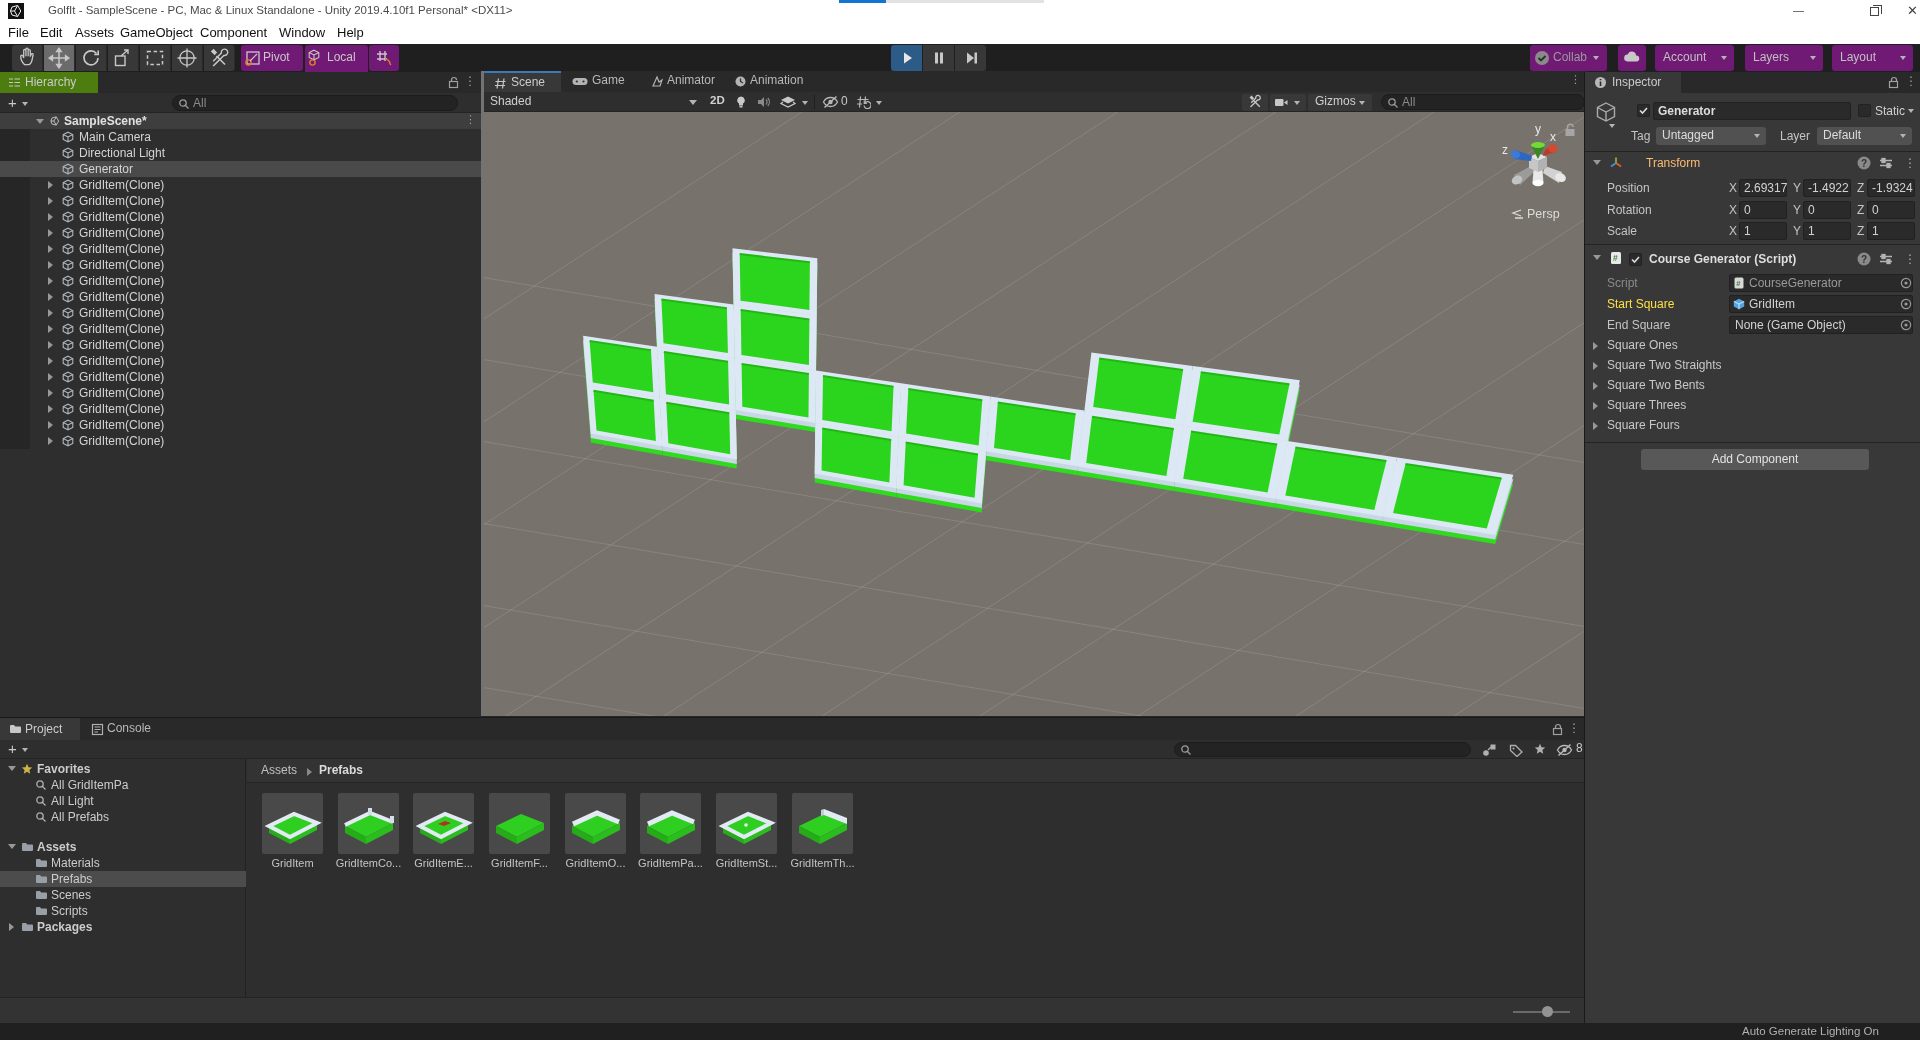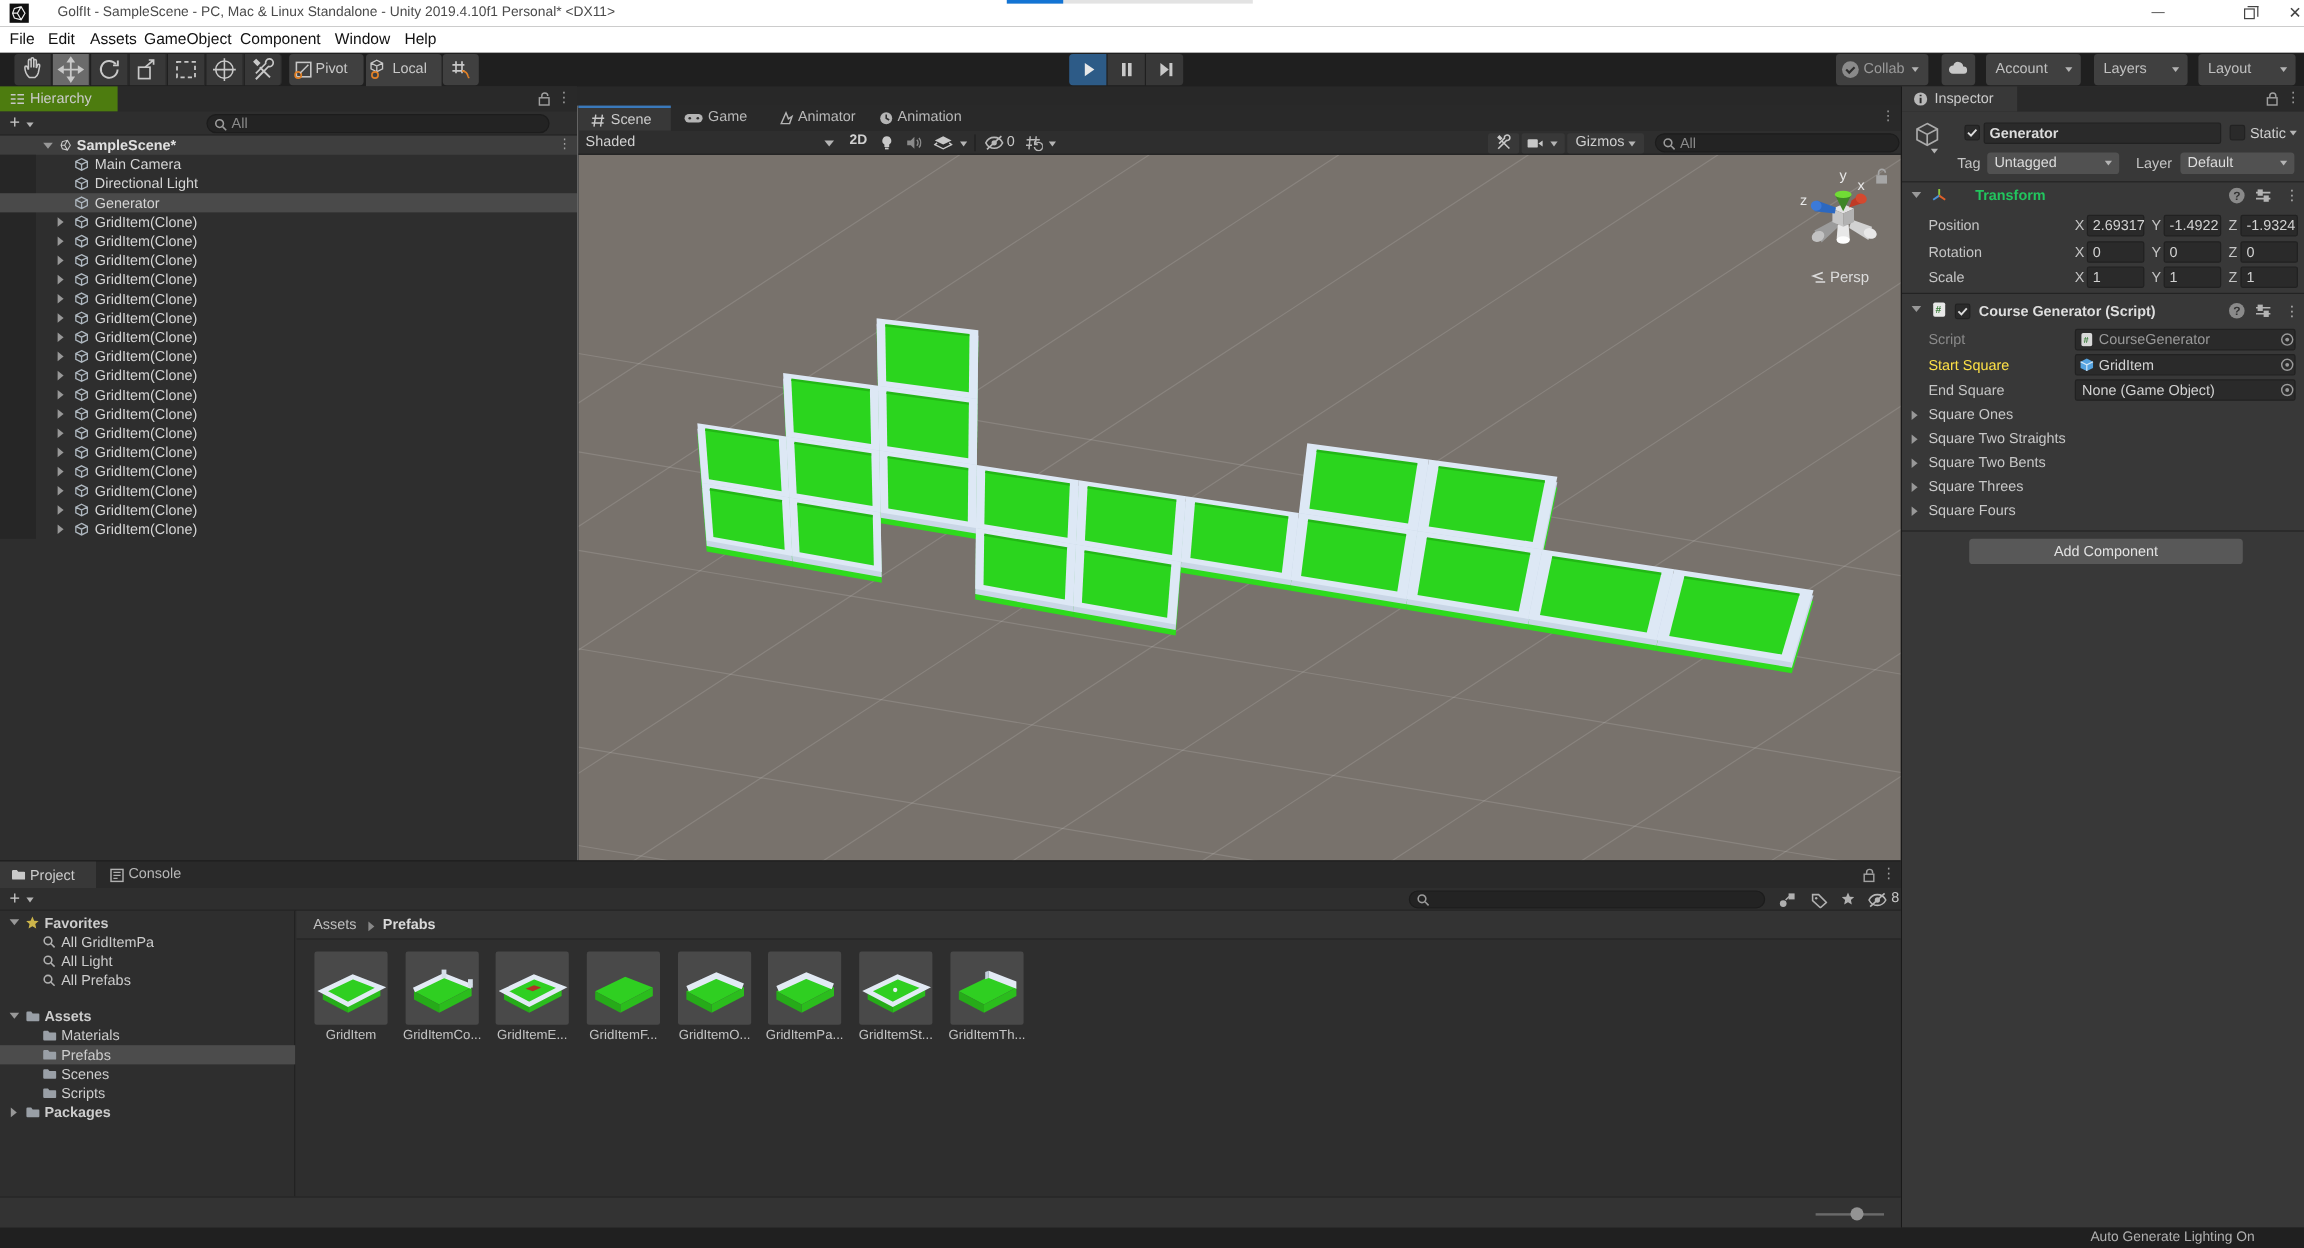--- a/index.html
+++ b/index.html
@@ -1,20 +1,20 @@
 <!DOCTYPE html>
 <html><head><meta charset="utf-8"><style>
 *{margin:0;padding:0;box-sizing:border-box}
 html,body{width:1920px;height:1040px;overflow:hidden}
 body{font-family:"Liberation Sans",sans-serif;background:#282828;-webkit-font-smoothing:antialiased}
 #root{position:relative;width:1920px;height:1040px;font-size:12px;color:#c8c8c8}
 .abs{position:absolute}
 .tx{position:absolute;white-space:nowrap}
 .row16{height:16px;line-height:16px}
-.btn{position:absolute;background:#404040;border-radius:3px}
+.btn{position:absolute;background:#701a75;border-radius:3px}
 .tab{position:absolute;top:0;height:21px;line-height:21px;background:#4d7c0f;color:#cbcbcb}
 .fld{position:absolute;background:#2a2a2a;border:1px solid #212121;border-radius:2px;color:#d2d2d2;line-height:16px;padding-left:4px;height:18px}
 .dd{position:absolute;background:#515151;border-radius:3px;height:18px;line-height:17px;color:#dcdcdc;padding-left:6px}
 .caret{position:absolute;width:0;height:0;border-left:4px solid transparent;border-right:4px solid transparent;border-top:5px solid #b4b4b4}
 .caretS{position:absolute;width:0;height:0;border-left:3.5px solid transparent;border-right:3.5px solid transparent;border-top:4.5px solid #b4b4b4}
 .arrR{position:absolute;width:0;height:0;border-top:4px solid transparent;border-bottom:4px solid transparent;border-left:5px solid #989898}
 .arrD{position:absolute;width:0;height:0;border-left:4px solid transparent;border-right:4px solid transparent;border-top:5px solid #989898}
 svg{display:block}
 .ic{position:absolute}
 </style></head><body>
@@ -362,21 +362,21 @@
       <div class="tx row16" style="left:79px;top:345px;color:#d4d4d4">GridItem(Clone)</div>
       <div class="abs row16" style="left:30px;top:361px;width:451px;"></div>
       <div class="arrR" style="left:48px;top:365px"></div>
       <div class="ic" style="left:62px;top:363px">
         <svg width="12" height="12" viewBox="0 0 12 12" style="">
           <path d="M6 1.2 L10.8 3.6 V8.4 L6 10.8 L1.2 8.4 V3.6 Z M1.2 3.6 L6 6 L10.8 3.6 M6 6 V10.8" fill="none" stroke="#aeb7bf" stroke-width="1.1"></path>
         </svg>
       </div>
       <div class="tx row16" style="left:79px;top:361px;color:#d4d4d4">GridItem(Clone)</div>
     </div>
-    <div class="abs" style="left:481px;top:88px;width:1103px;height:645px;background:#2e2e2e;border-left:1px solid #737373">
+    <div class="abs" style="left:481px;top:71px;width:1103px;height:645px;background:#2e2e2e;border-left:3px solid #737373">
       <div class="abs" style="left:0;top:0;width:1103px;height:21px;background:#292929">
         <div class="tab" style="left:0;width:77px;background:#383838;border-top:2px solid #3a79bb">
           <div class="ic" style="left:10px;top:4px">
             <svg width="13" height="13" viewBox="0 0 13 13" style="">
               <g stroke="#c8c8c8" stroke-width="1.2" fill="none">
                 <path d="M4.5 1.5 L3 11.5 M10 1.5 L8.5 11.5 M1.5 4.5 H11.5 M1 8.5 H11"></path>
               </g>
             </svg>
           </div>
           <div class="tx" style="left:27px;top:-1px">Scene</div>
@@ -672,21 +672,21 @@
       <div class="arrD" style="left:8px;top:88px"></div>
       <div class="ic" style="left:24px;top:84px">
         <svg width="14" height="14" viewBox="0 0 14 14" style="">
           <g stroke-width="1.6">
             <path d="M7 7 V1.5" stroke="#8cc63f"></path>
             <path d="M7 7 L2 10.5" stroke="#4a90d9"></path>
             <path d="M7 7 L12 10.5" stroke="#e0602a"></path>
           </g>
         </svg>
       </div>
-      <div class="tx" style="left:61px;top:84px;font-weight:bold;color:#22c55e">Transform</div>
+      <div class="tx" style="left:61px;top:84px;font-weight:normal;color:#fdba74">Transform</div>
       <div class="ic" style="left:272px;top:84px">
         <svg width="14" height="14" viewBox="0 0 14 14" style="">
           <circle cx="7" cy="7" r="6.5" fill="#8a8a8a"></circle>
           <text x="4" y="10.5" font-size="10" fill="#333" font-family="Liberation Sans" font-weight="bold">?</text>
         </svg>
       </div>
       <div class="ic" style="left:294px;top:85px">
         <svg width="14" height="12" viewBox="0 0 14 12" style="">
           <g stroke="#b4b4b4" stroke-width="1.3">
             <path d="M1 3.5 H13 M1 8.5 H13"></path>

